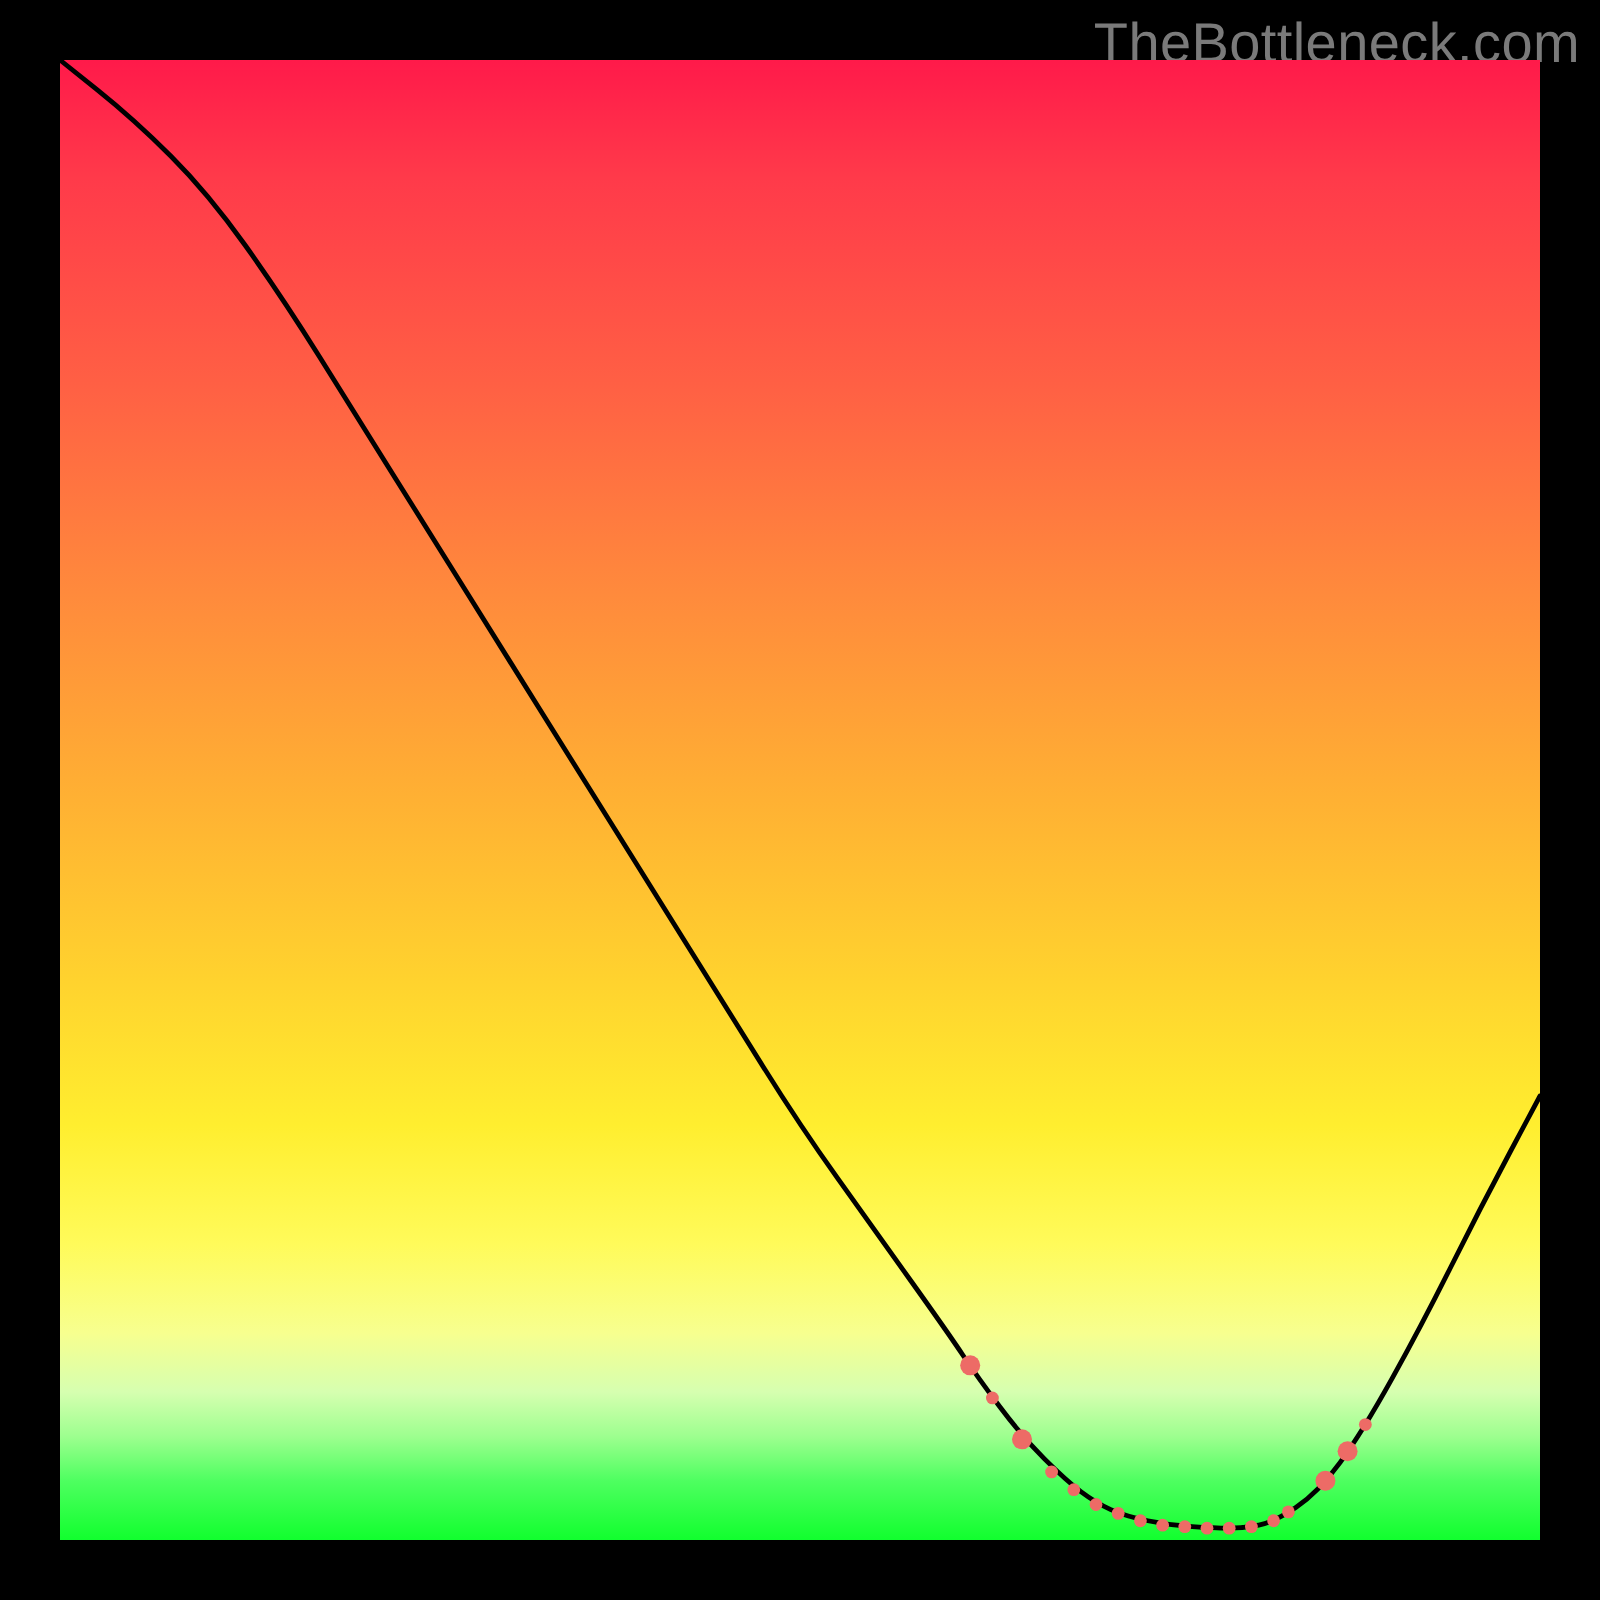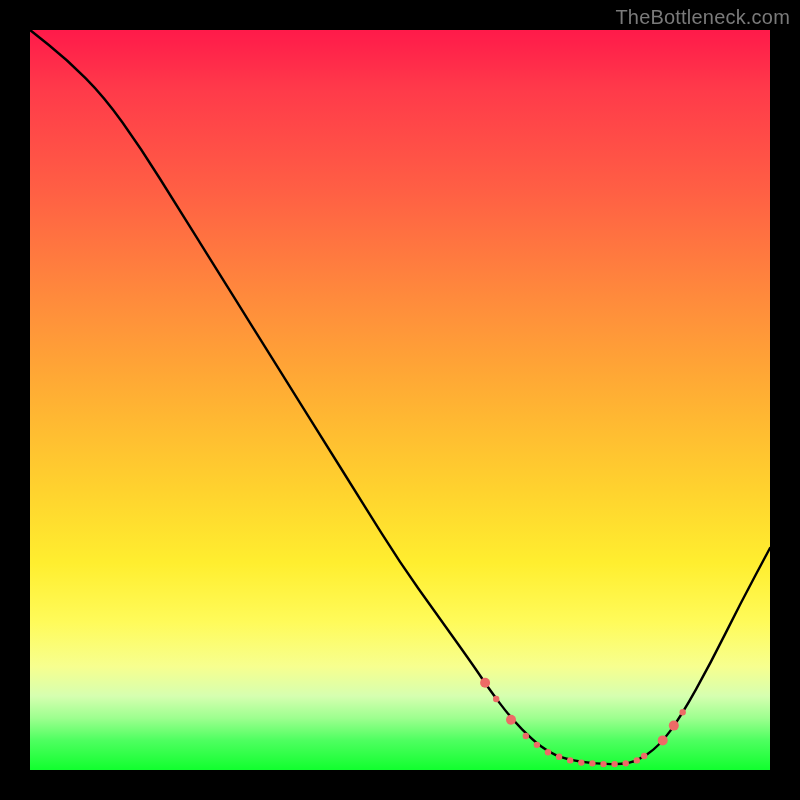--- a/index.html
+++ b/index.html
@@ -39,21 +39,21 @@
       #9dff8f 93%,
       #4eff60 96%,
       #11ff2e 100%
     );
   }
   .attribution {
     position: absolute;
     top: 6px;
     right: 10px;
     color: #7a7a7a;
-    font-size: 20px;
+    font-size: 28px;
     font-weight: 500;
     letter-spacing: 0.2px;
     user-select: none;
     margin-left: 11px;
   }
   svg.overlay {
     position: absolute;
     left: 0;
     top: 0;
     width: 740px;

